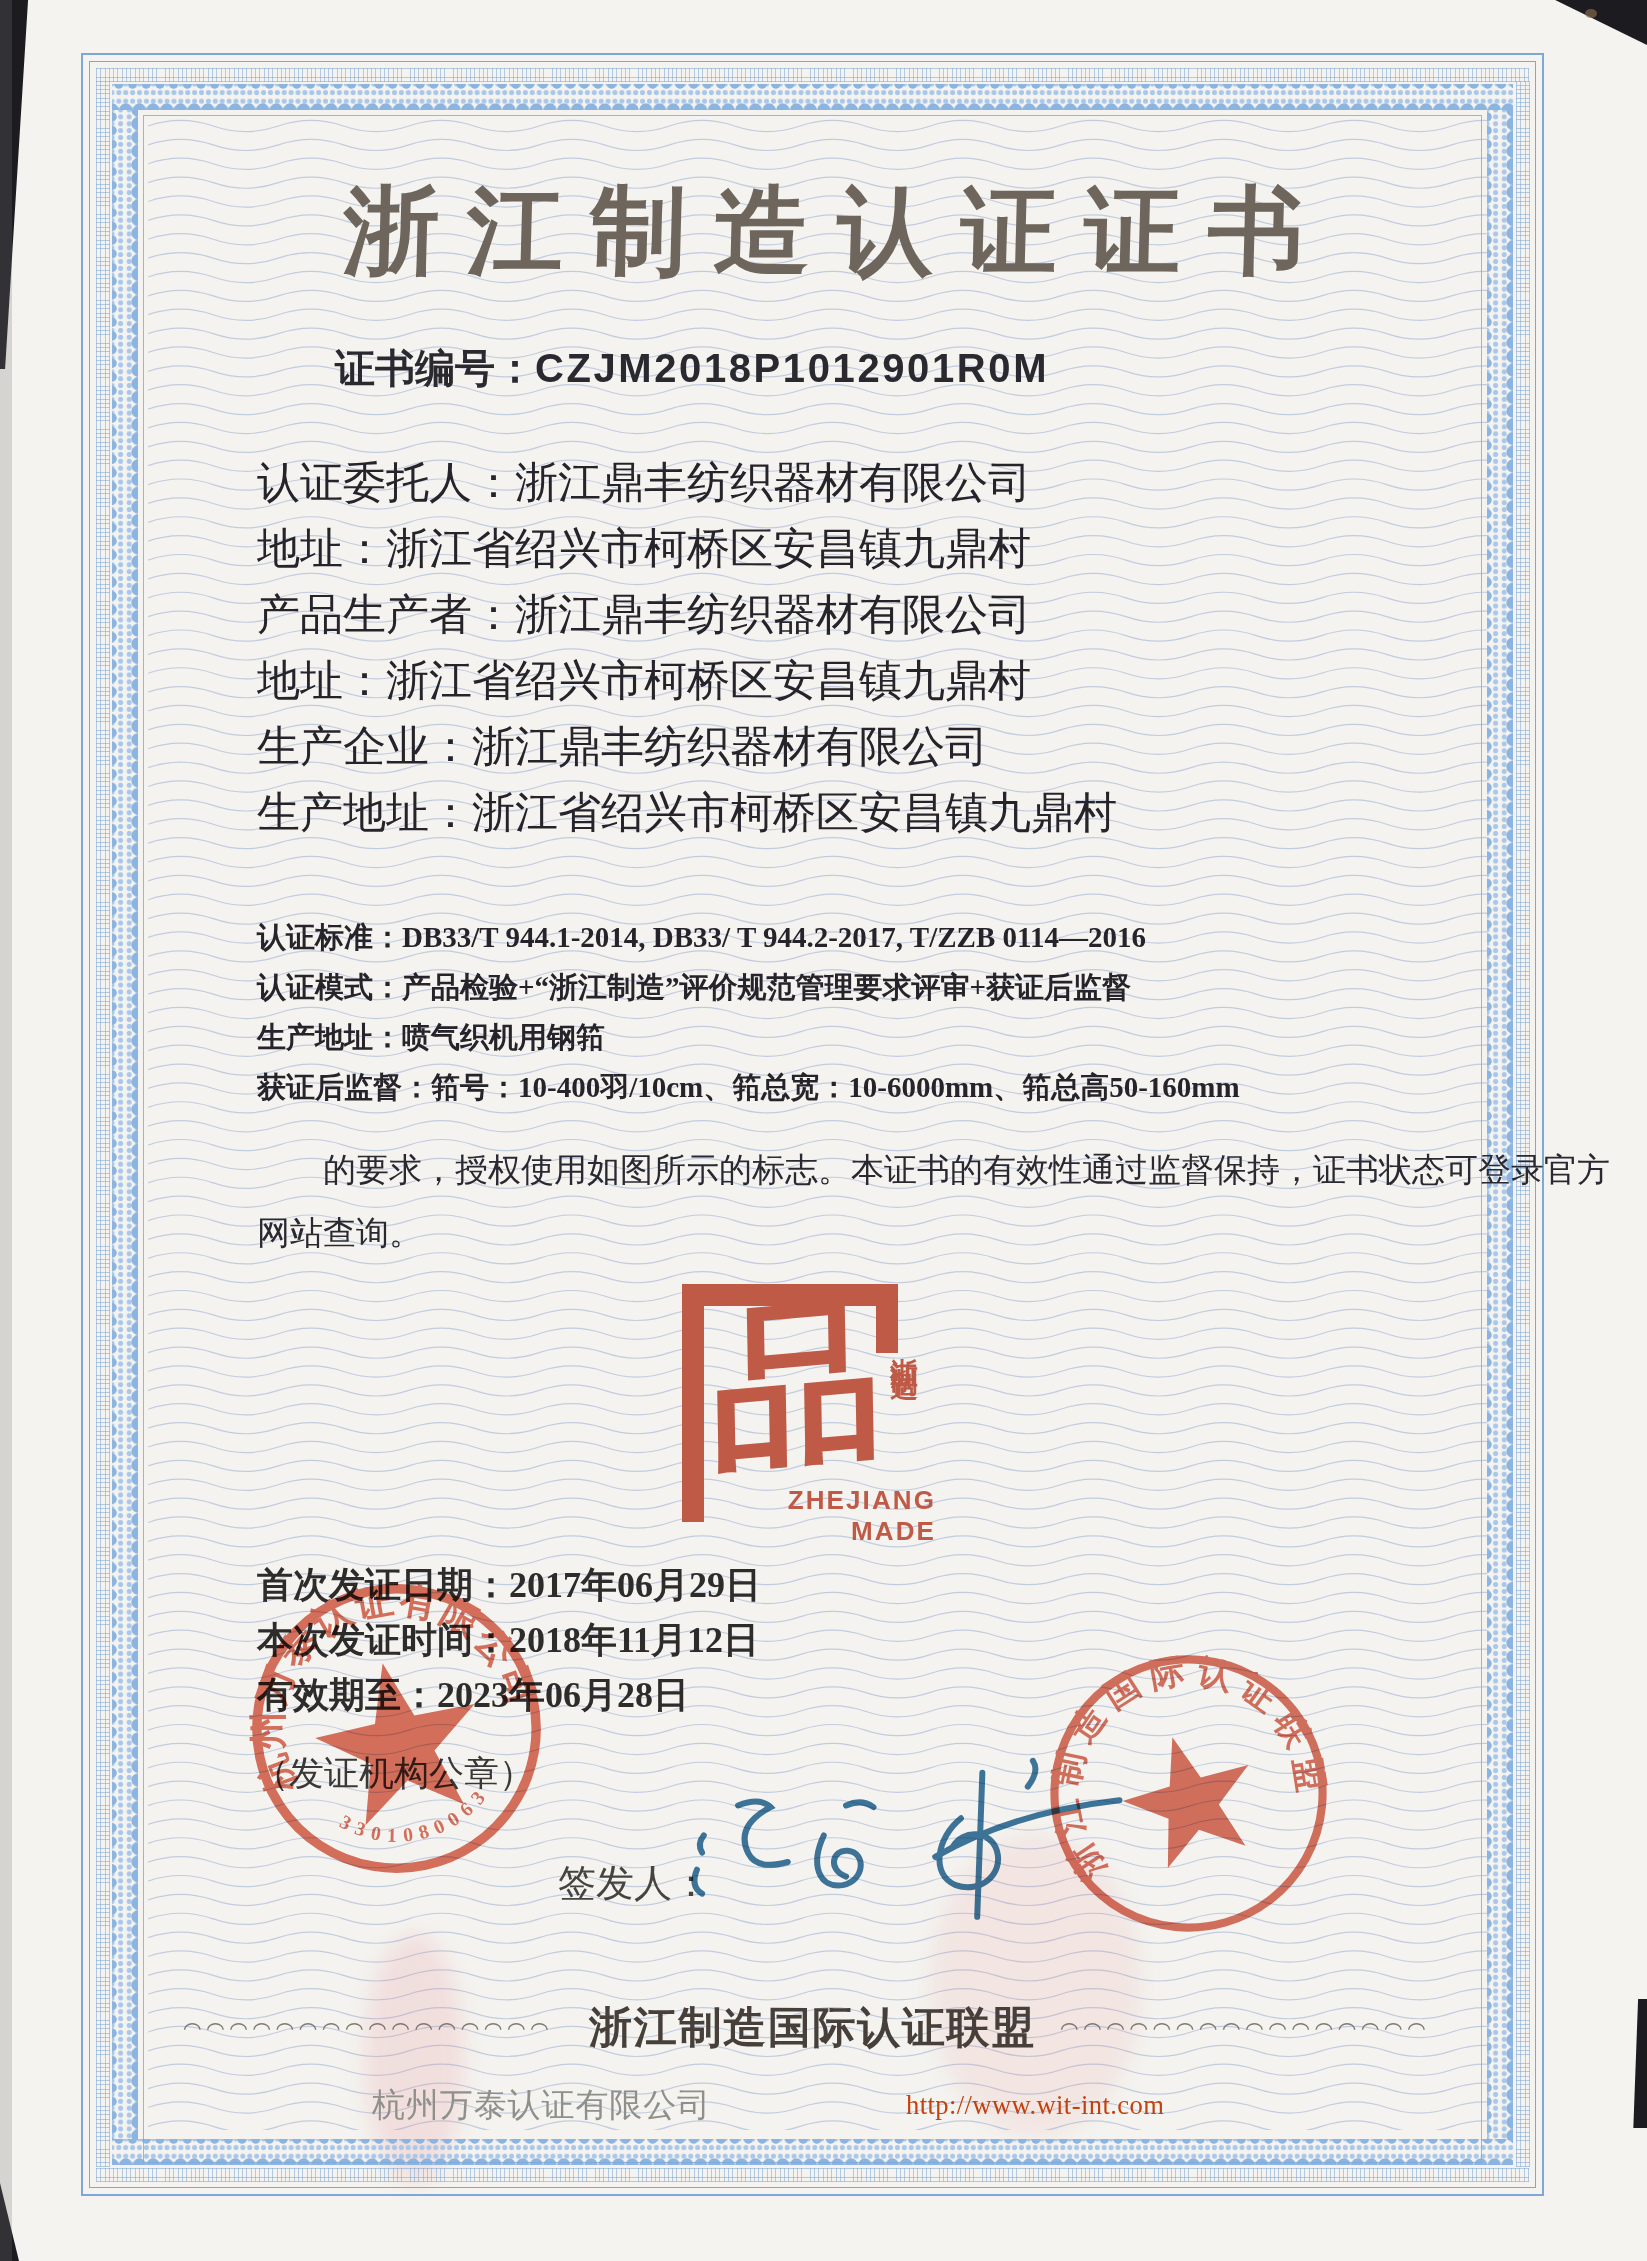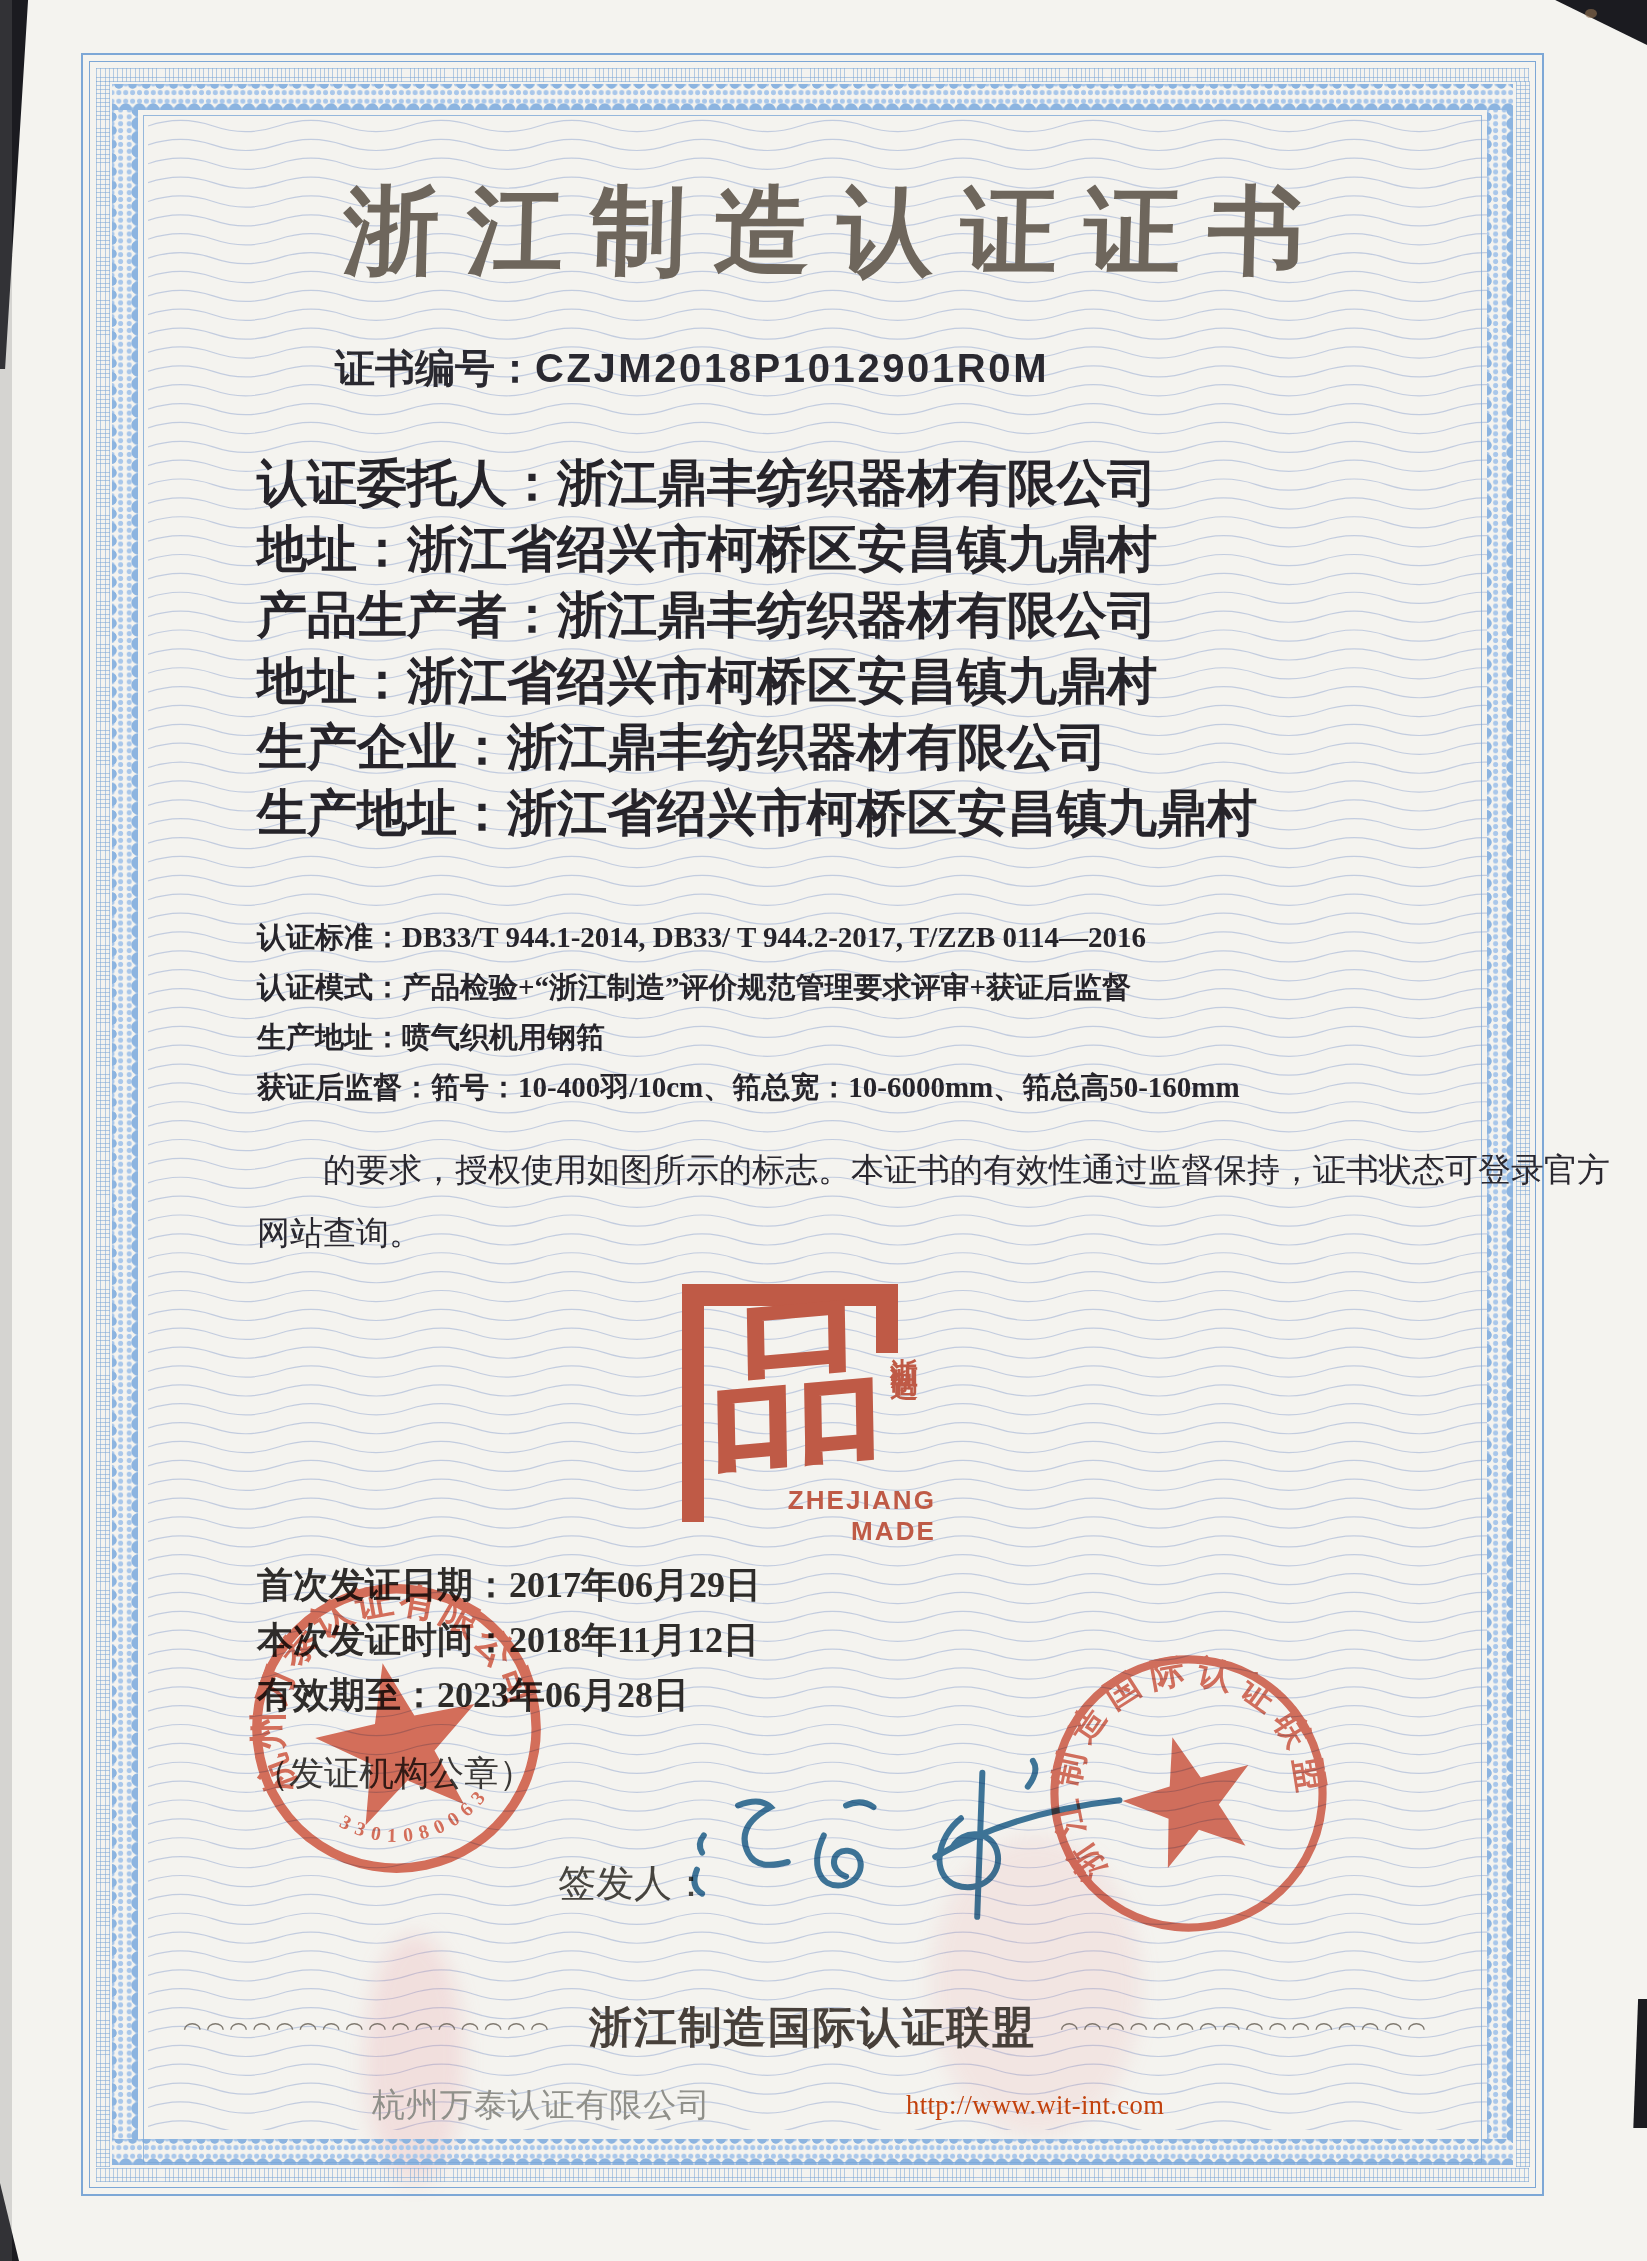--- a/index.html
+++ b/index.html
@@ -49,21 +49,21 @@
 
   
   .abs{position:absolute;white-space:nowrap;}
   .title{left:0;top:168px;width:1647px;text-align:center;font-size:96px;font-weight:700;
          color:#6e665c;letter-spacing:27.5px;padding-left:27.5px;box-sizing:border-box;
          transform:skewX(-1.5deg);}
   .certline{left:0;top:341px;width:1384px;text-align:center;font-size:40px;color:#2a2930;}
   .certline .lab{font-weight:700;}
   .certline .val{font-family:"Liberation Sans","DejaVu Sans",sans-serif;font-weight:700;letter-spacing:2.6px;}
   .fields{left:257px;top:450px;}
-  .fields .row{height:66px;line-height:66px;font-size:50px;font-weight:700;color:#26242a;}
+  .fields .row{height:66px;line-height:66px;font-size:43px;font-weight:400;color:#26242a;}
   .details{left:257px;top:912px;}
   .details .row{height:50px;line-height:50px;font-size:29px;color:#26242a;}
   .details .lab{font-weight:700;}
   .details .val{font-weight:600;}
   .statement{left:257px;top:1139px;color:#2a2830;font-size:33px;}
   .statement .line{height:63px;line-height:63px;}
   .statement .line:first-child{text-indent:2em;}
   .dates{left:257px;top:1558px;}
   .dates .row{height:55px;line-height:55px;font-size:36px;font-weight:700;color:#2e2c2a;}
   .sealnote{left:254px;top:1750px;font-size:35px;color:#3a3836;}

